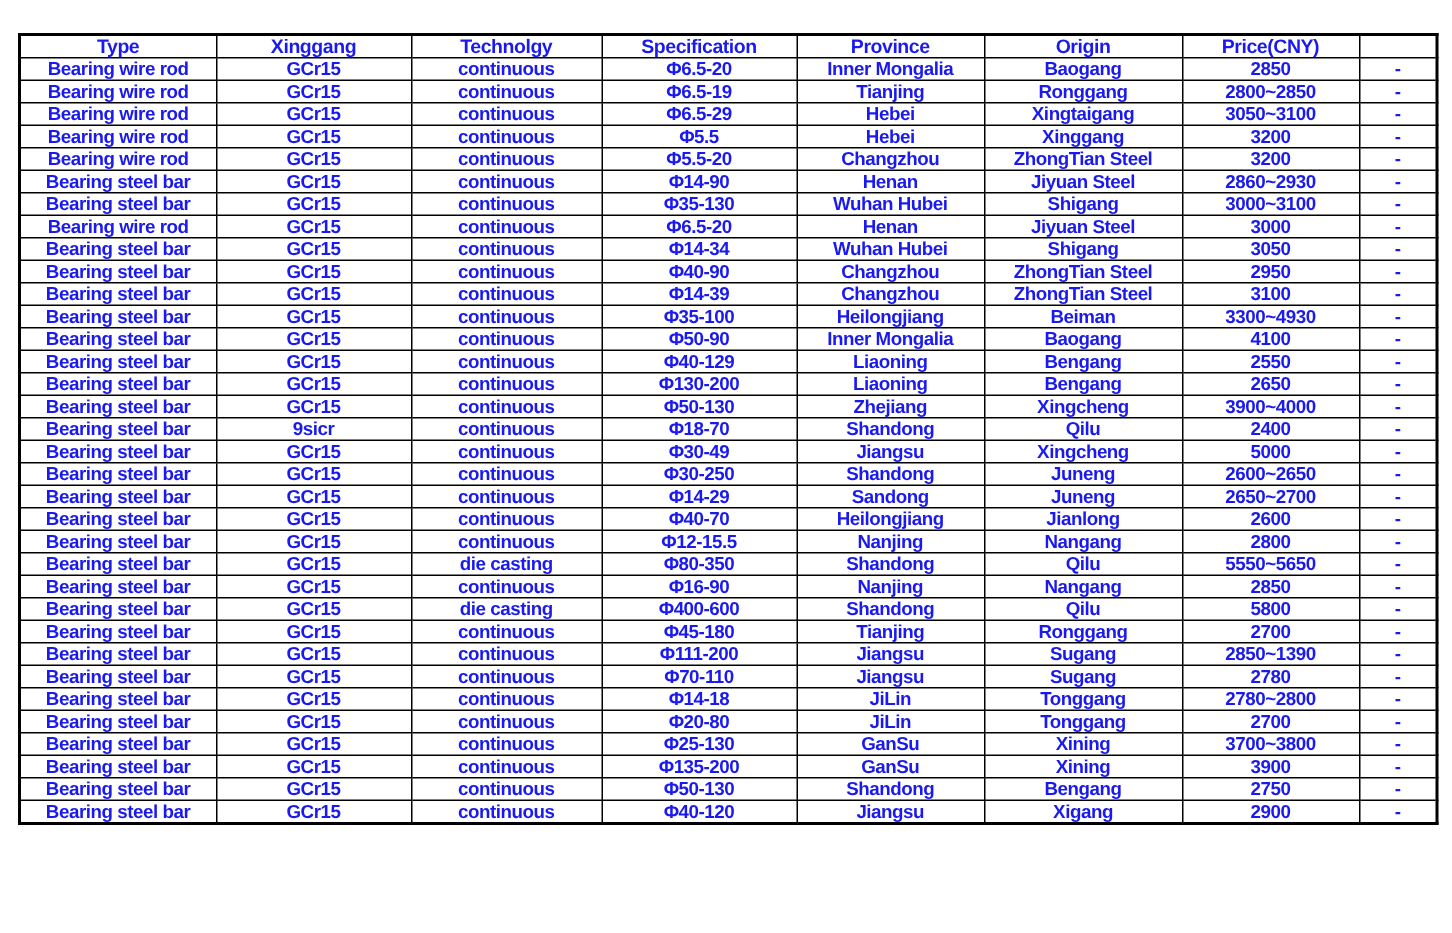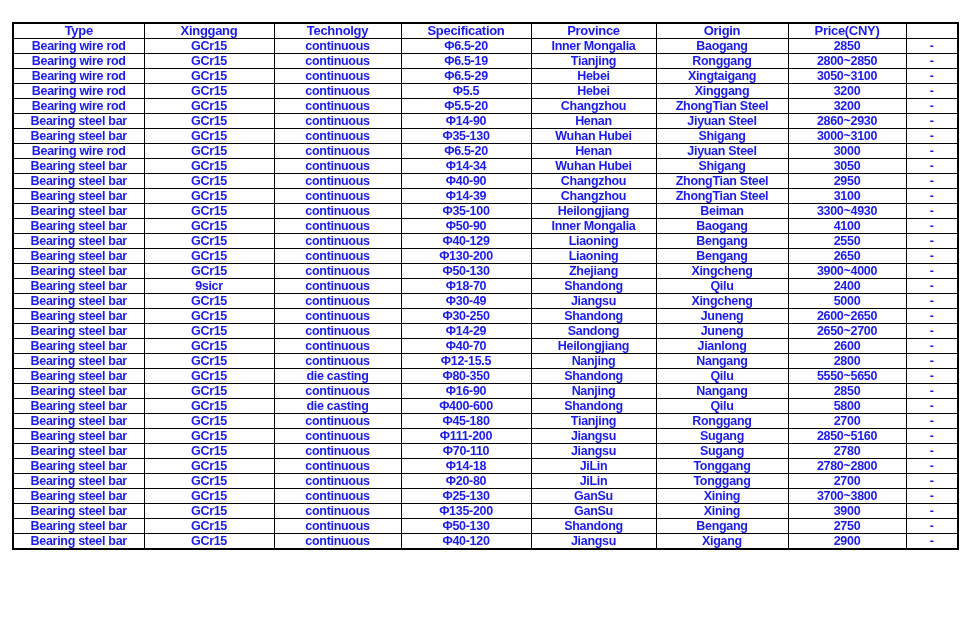--- a/index.html
+++ b/index.html
@@ -340,21 +340,21 @@
           <td>2700</td>
           <td>-</td>
         </tr>
         <tr>
           <td>Bearing steel bar</td>
           <td>GCr15</td>
           <td>continuous</td>
           <td>Φ111-200</td>
           <td>Jiangsu</td>
           <td>Sugang</td>
-          <td>2850~5160</td>
+          <td>2850~1390</td>
           <td>-</td>
         </tr>
         <tr>
           <td>Bearing steel bar</td>
           <td>GCr15</td>
           <td>continuous</td>
           <td>Φ70-110</td>
           <td>Jiangsu</td>
           <td>Sugang</td>
           <td>2780</td>

